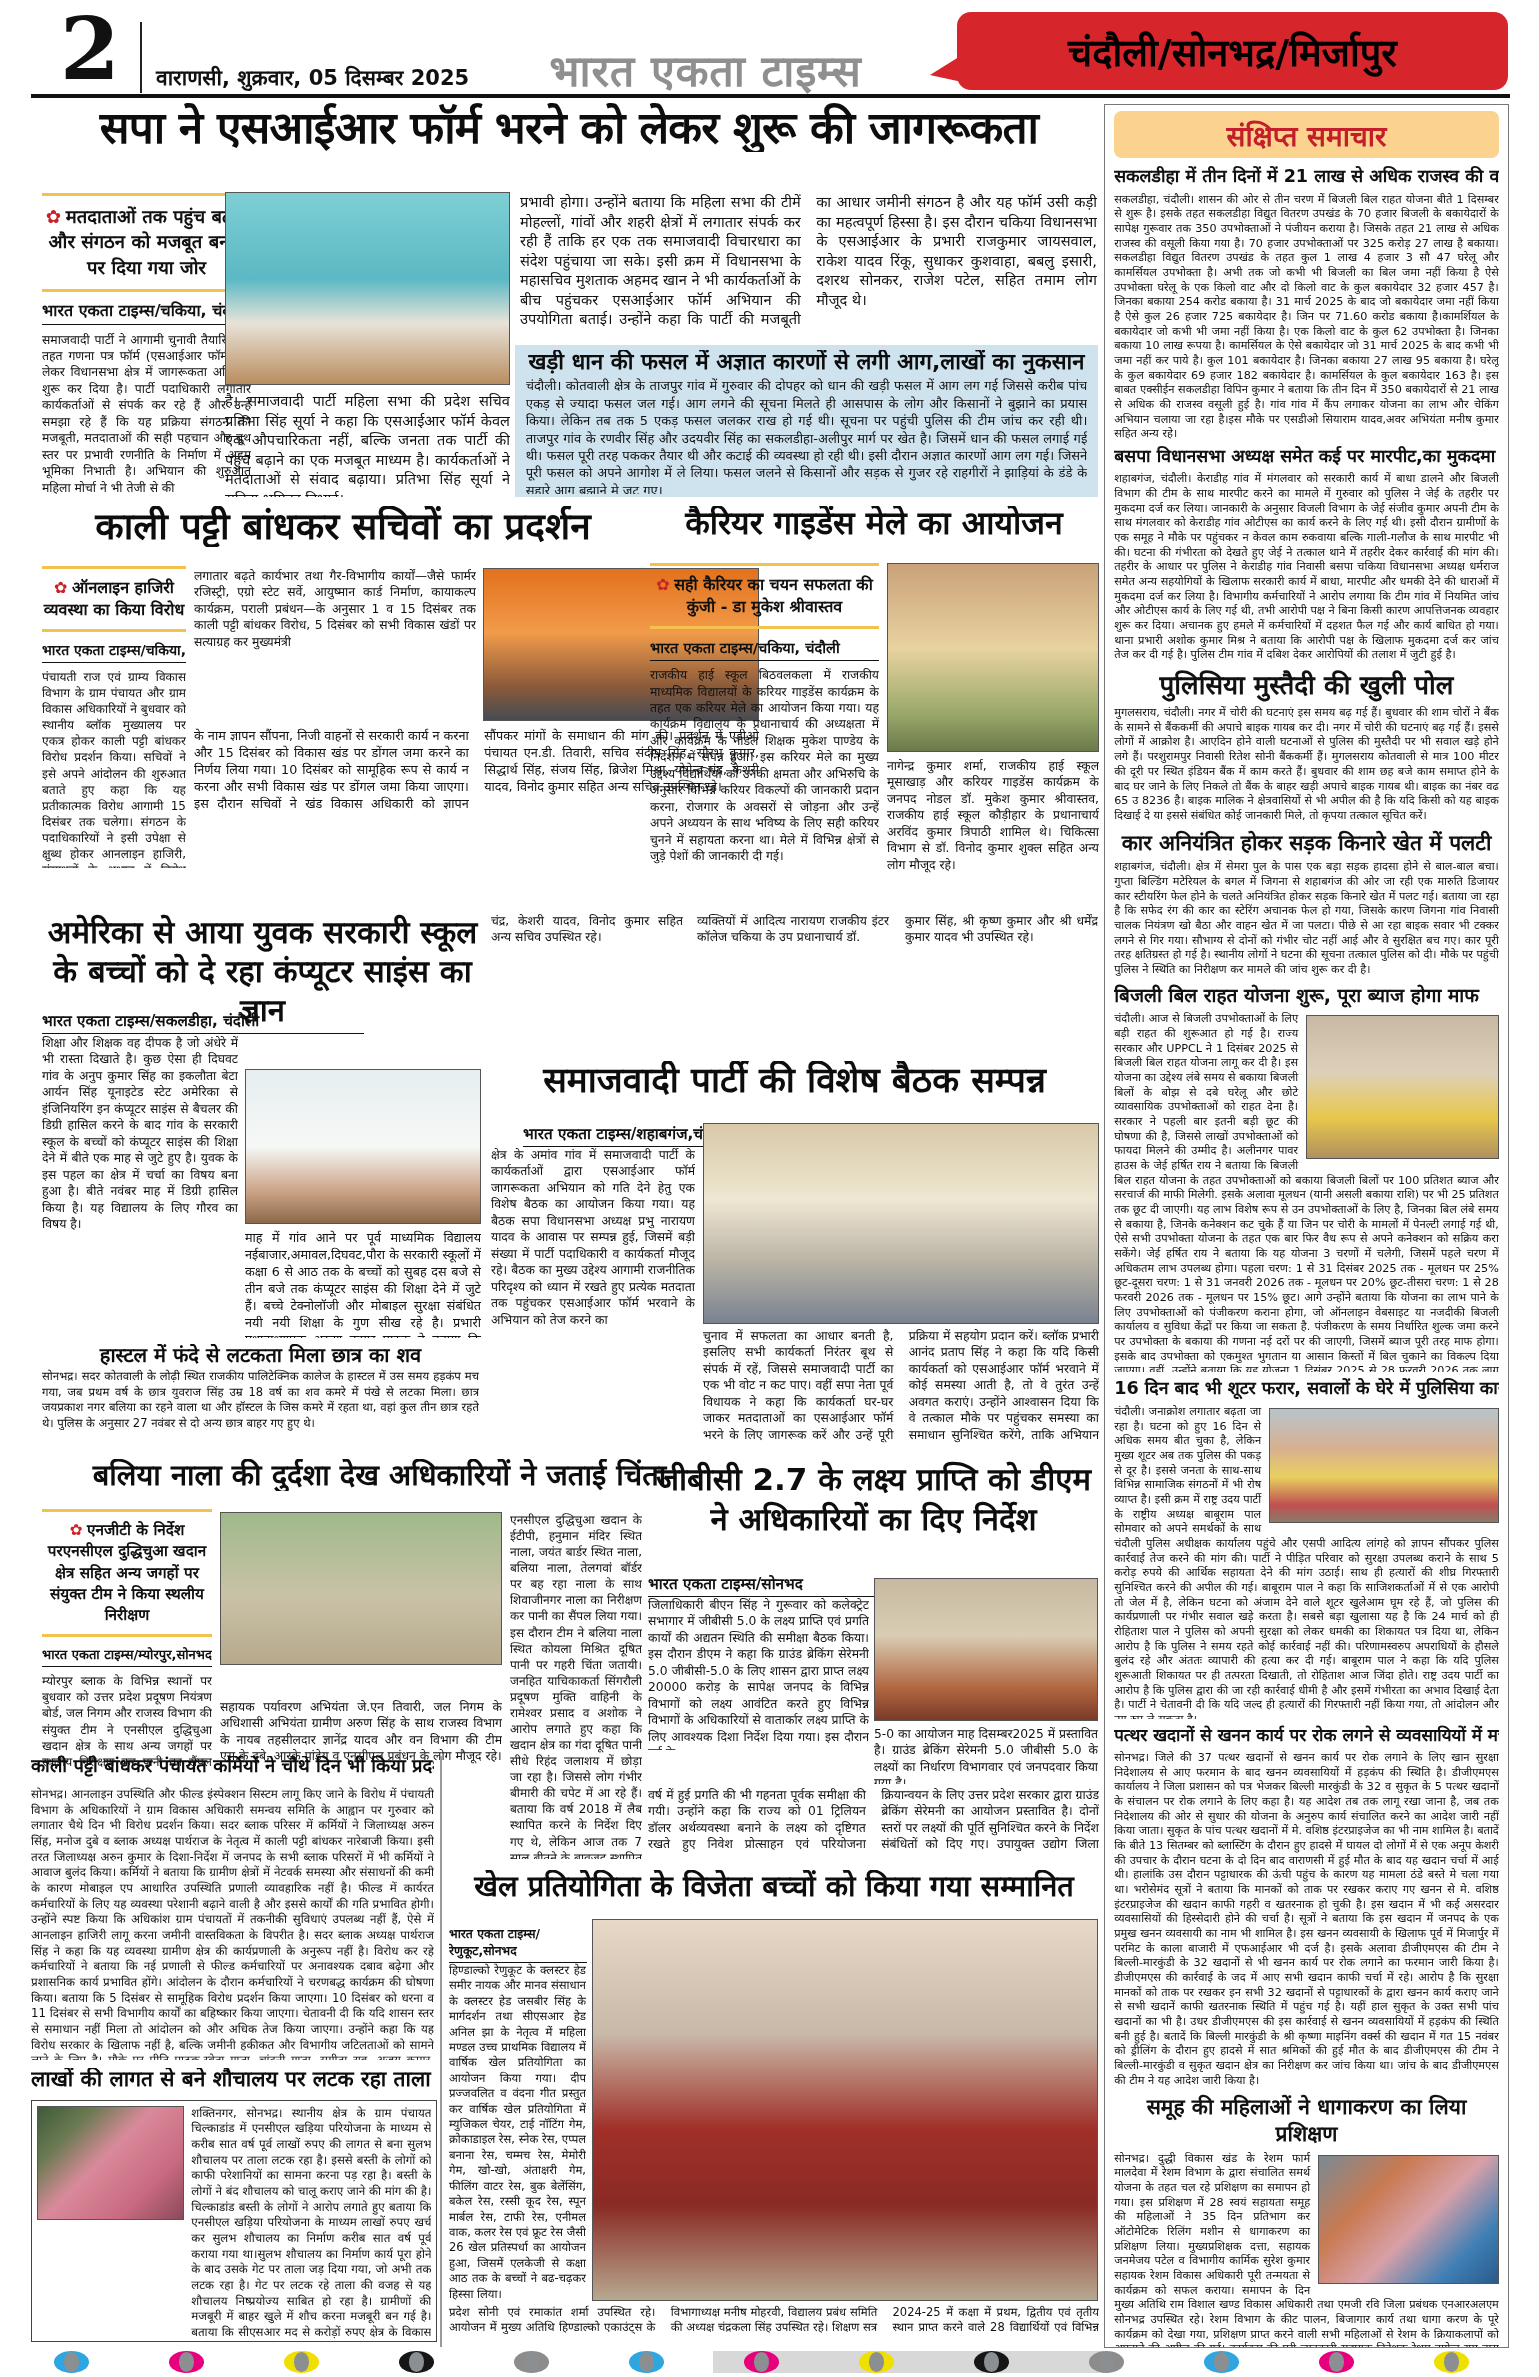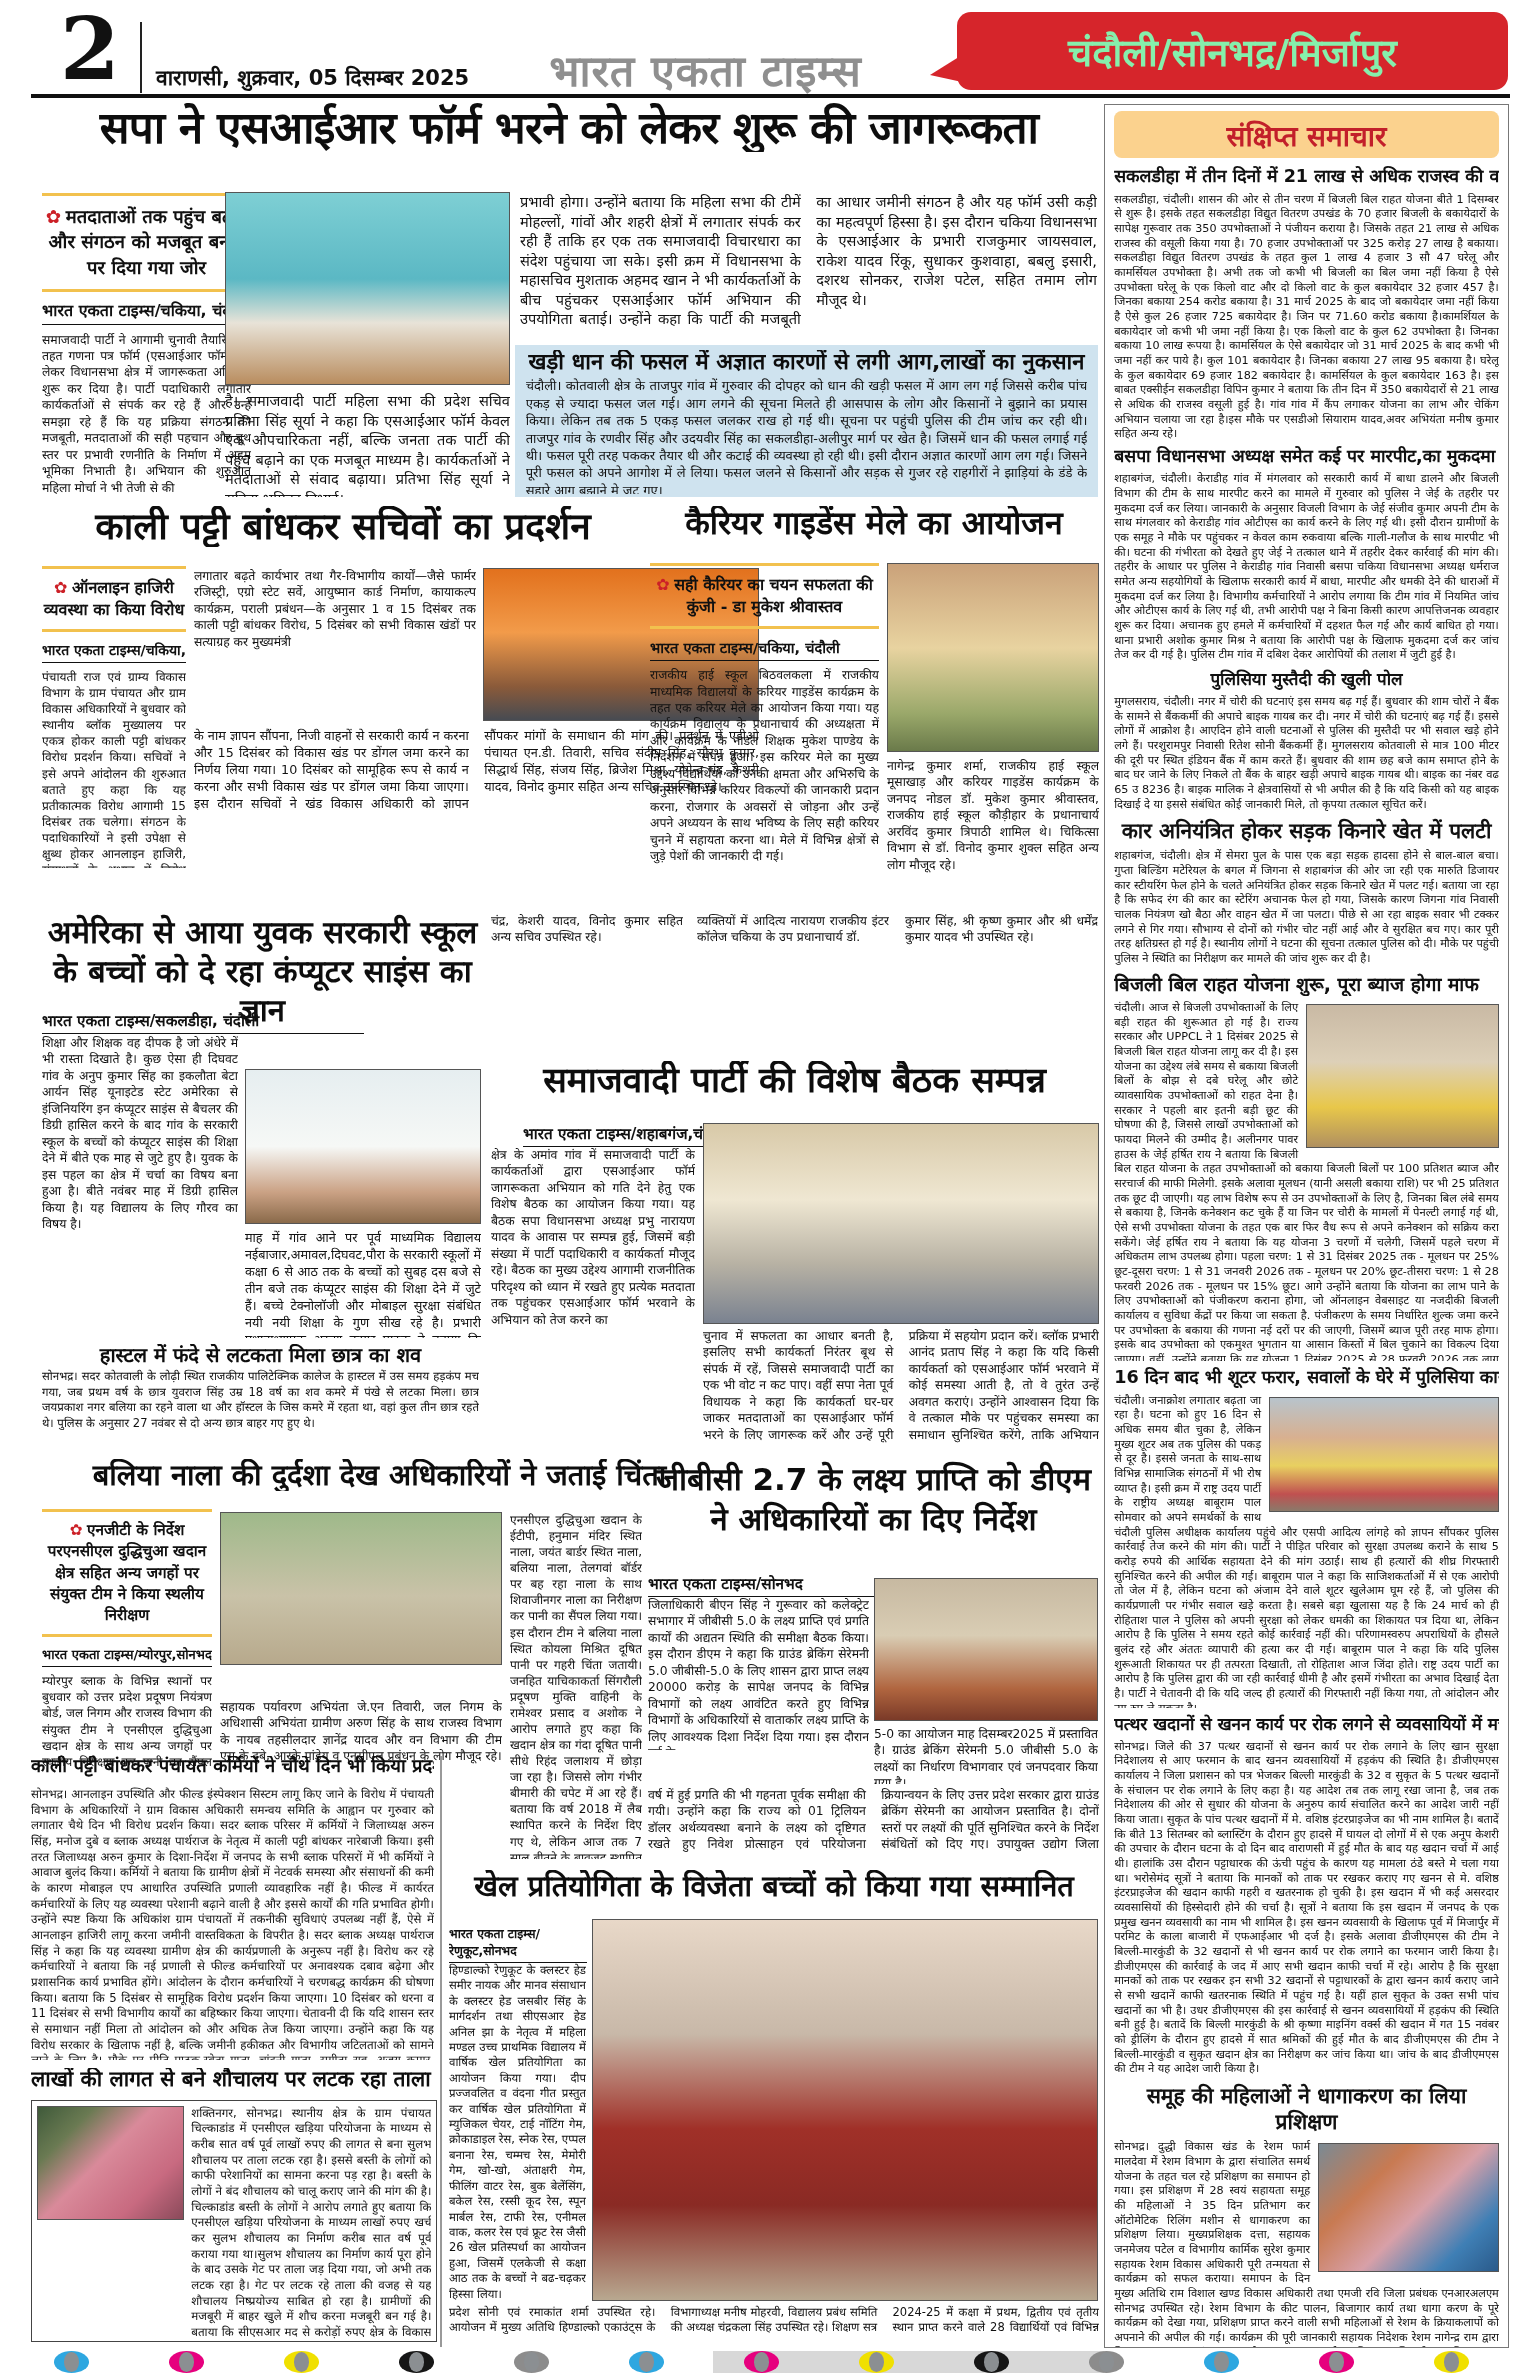--- a/index.html
+++ b/index.html
@@ -16,21 +16,21 @@
   .byline{font-weight:700;border-bottom:1.5px solid #111;padding-bottom:3.1px;margin:7.7px 0 6.1px 0;
           font-size:15.3px;white-space:nowrap;overflow:hidden;}
   .photo{border:0.8px solid #555;box-sizing:border-box;}
   .col2{column-count:2;column-gap:15.3px;}
   .col3{column-count:3;column-gap:15.3px;}
   .vrule{background:#999;width:1.5px;}
   
   #pageno{font-family:"DejaVu Serif",serif;font-weight:800;font-size:86px;line-height:1;}
   #dateline{font-weight:700;font-size:21px;}
   #papername{font-weight:800;font-size:43px;color:#8f8f8f;letter-spacing:0.8px;}
-  #bubble{background:#d6252b;border-radius:14px;color:#86efac;font-weight:800;font-size:38px;
+  #bubble{background:#d6252b;border-radius:14px;color:#000000;font-weight:800;font-size:38px;
           display:flex;align-items:center;justify-content:center;}
   #bubble-tail{width:0;height:0;border-top:20px solid transparent;border-bottom:7.7px solid transparent;
           border-right:32px solid #d6252b;}
   #toprule{background:#101010;}
   
   #firebox{background:#cfe3ef;padding:4.6px 10.7px;box-sizing:border-box;}
   
   #briefs{border:1.5px solid #777;box-sizing:border-box;padding:6.1px 9.2px;overflow:hidden;}
   #briefs-header{background:#fbd28e;border-radius:7.7px;color:#c21f2a;font-weight:800;font-size:28px;
                  text-align:center;padding:4.6px 0;margin-bottom:7.7px;}
@@ -156,21 +156,21 @@
       <div class="brief-head">सकलडीहा में तीन दिनों में 21 लाख से अधिक राजस्व की वसूली</div>
       <div class="brief-body" style="max-height:247px;">सकलडीहा, चंदौली। शासन की ओर से तीन चरण में बिजली बिल राहत योजना बीते 1 दिसम्बर से शुरू है। इसके तहत सकलडीहा विद्युत वितरण उपखंड के 70 हजार बिजली के बकायेदारों के सापेक्ष गुरूवार तक 350 उपभोक्ताओं ने पंजीयन कराया है। जिसके तहत 21 लाख से अधिक राजस्व की वसूली किया गया है। 70 हजार उपभोक्ताओं पर 325 करोड़ 27 लाख है बकाया। सकलडीहा विद्युत वितरण उपखंड के तहत कुल 1 लाख 4 हजार 3 सौ 47 घरेलू और कामर्सियल उपभोक्ता है। अभी तक जो कभी भी बिजली का बिल जमा नहीं किया है ऐसे उपभोक्ता घरेलू के एक किलो वाट और दो किलो वाट के कुल बकायेदार 32 हजार 457 है। जिनका बकाया 254 करोड बकाया है। 31 मार्च 2025 के बाद जो बकायेदार जमा नहीं किया है ऐसे कुल 26 हजार 725 बकायेदार है। जिन पर 71.60 करोड बकाया है।कामर्शियल के बकायेदार जो कभी भी जमा नहीं किया है। एक किलो वाट के कुल 62 उपभोक्ता है। जिनका बकाया 10 लाख रूपया है। कामर्सियल के ऐसे बकायेदार जो 31 मार्च 2025 के बाद कभी भी जमा नहीं कर पाये है। कुल 101 बकायेदार है। जिनका बकाया 27 लाख 95 बकाया है। घरेलू के कुल बकायेदार 69 हजार 182 बकायेदार है। कामर्सियल के कुल बकायेदार 163 है। इस बाबत एक्सीईन सकलडीहा विपिन कुमार ने बताया कि तीन दिन में 350 बकायेदारों से 21 लाख से अधिक की राजस्व वसूली हुई है। गांव गांव में कैंप लगाकर योजना का लाभ और चेकिंग अभियान चलाया जा रहा है।इस मौके पर एसडीओ सियाराम यादव,अवर अभियंता मनीष कुमार सहित अन्य रहे।</div>
     </div>
 
     <div>
       <div class="brief-head">बसपा विधानसभा अध्यक्ष समेत कई पर मारपीट,का मुकदमा दर्ज</div>
       <div class="brief-body" style="max-height:230px;">शहाबगंज, चंदौली। केराडीह गांव में मंगलवार को सरकारी कार्य में बाधा डालने और बिजली विभाग की टीम के साथ मारपीट करने का मामले में गुरुवार को पुलिस ने जेई के तहरीर पर मुकदमा दर्ज कर लिया। जानकारी के अनुसार विजली विभाग के जेई संजीव कुमार अपनी टीम के साथ मंगलवार को केराडीह गांव ओटीएस का कार्य करने के लिए गई थी। इसी दौरान ग्रामीणों के एक समूह ने मौके पर पहुंचकर न केवल काम रुकवाया बल्कि गाली-गलौज के साथ मारपीट भी की। घटना की गंभीरता को देखते हुए जेई ने तत्काल थाने में तहरीर देकर कार्रवाई की मांग की। तहरीर के आधार पर पुलिस ने केराडीह गांव निवासी बसपा चकिया विधानसभा अध्यक्ष धर्मराज समेत अन्य सहयोगियों के खिलाफ सरकारी कार्य में बाधा, मारपीट और धमकी देने की धाराओं में मुकदमा दर्ज कर लिया है। विभागीय कर्मचारियों ने आरोप लगाया कि टीम गांव में नियमित जांच और ओटीएस कार्य के लिए गई थी, तभी आरोपी पक्ष ने बिना किसी कारण आपत्तिजनक व्यवहार शुरू कर दिया। अचानक हुए हमले में कर्मचारियों में दहशत फैल गई और कार्य बाधित हो गया। थाना प्रभारी अशोक कुमार मिश्र ने बताया कि आरोपी पक्ष के खिलाफ मुकदमा दर्ज कर जांच तेज कर दी गई है। पुलिस टीम गांव में दबिश देकर आरोपियों की तलाश में जुटी हुई है।</div>
     </div>
 
     <div>
-      <div class="brief-head c" style="font-size:17px;">पुलिसिया मुस्तैदी की खुली पोल</div>
+      <div class="brief-head c" style="font-size:26px;">पुलिसिया मुस्तैदी की खुली पोल</div>
       <div class="brief-body" style="max-height:132px;">मुगलसराय, चंदौली। नगर में चोरी की घटनाएं इस समय बढ़ गई हैं। बुधवार की शाम चोरों ने बैंक के सामने से बैंककर्मी की अपाचे बाइक गायब कर दी। नगर में चोरी की घटनाएं बढ़ गई हैं। इससे लोगों में आक्रोश है। आएदिन होने वाली घटनाओं से पुलिस की मुस्तैदी पर भी सवाल खड़े होने लगे हैं। परशुरामपुर निवासी रितेश सोनी बैंककर्मी हैं। मुगलसराय कोतवाली से मात्र 100 मीटर की दूरी पर स्थित इंडियन बैंक में काम करते हैं। बुधवार की शाम छह बजे काम समाप्त होने के बाद घर जाने के लिए निकले तो बैंक के बाहर खड़ी अपाचे बाइक गायब थी। बाइक का नंबर वढ 65 उ 8236 है। बाइक मालिक ने क्षेत्रवासियों से भी अपील की है कि यदि किसी को यह बाइक दिखाई दे या इससे संबंधित कोई जानकारी मिले, तो कृपया तत्काल सूचित करें।</div>
     </div>
 
     <div>
       <div class="brief-head c" style="font-size:21px;">कार अनियंत्रित होकर सड़क किनारे खेत में पलटी</div>
       <div class="brief-body" style="max-height:140px;">शहाबगंज, चंदौली।  क्षेत्र में सेमरा पुल के पास एक बड़ा सड़क हादसा होने से बाल-बाल बचा। गुप्ता बिल्डिंग मटेरियल के बगल में जिगना से शहाबगंज की ओर जा रही एक मारुति डिजायर कार स्टीयरिंग फेल होने के चलते अनियंत्रित होकर सड़क किनारे खेत में पलट गई। बताया जा रहा है कि सफेद रंग की कार का स्टेरिंग अचानक फेल हो गया, जिसके कारण जिगना गांव निवासी चालक नियंत्रण खो बैठा और वाहन खेत में जा पलटा। पीछे से आ रहा बाइक सवार भी टक्कर लगने से गिर गया। सौभाग्य से दोनों को गंभीर चोट नहीं आई और वे सुरक्षित बच गए। कार पूरी तरह क्षतिग्रस्त हो गई है। स्थानीय लोगों ने घटना की सूचना तत्काल पुलिस को दी। मौके पर पहुंची पुलिस ने स्थिति का निरीक्षण कर मामले की जांच शुरू कर दी है।</div>
     </div>
 
     <div>
       <div class="brief-head" style="font-size:19px;">बिजली बिल राहत योजना शुरू, पूरा ब्याज होगा माफ</div>

